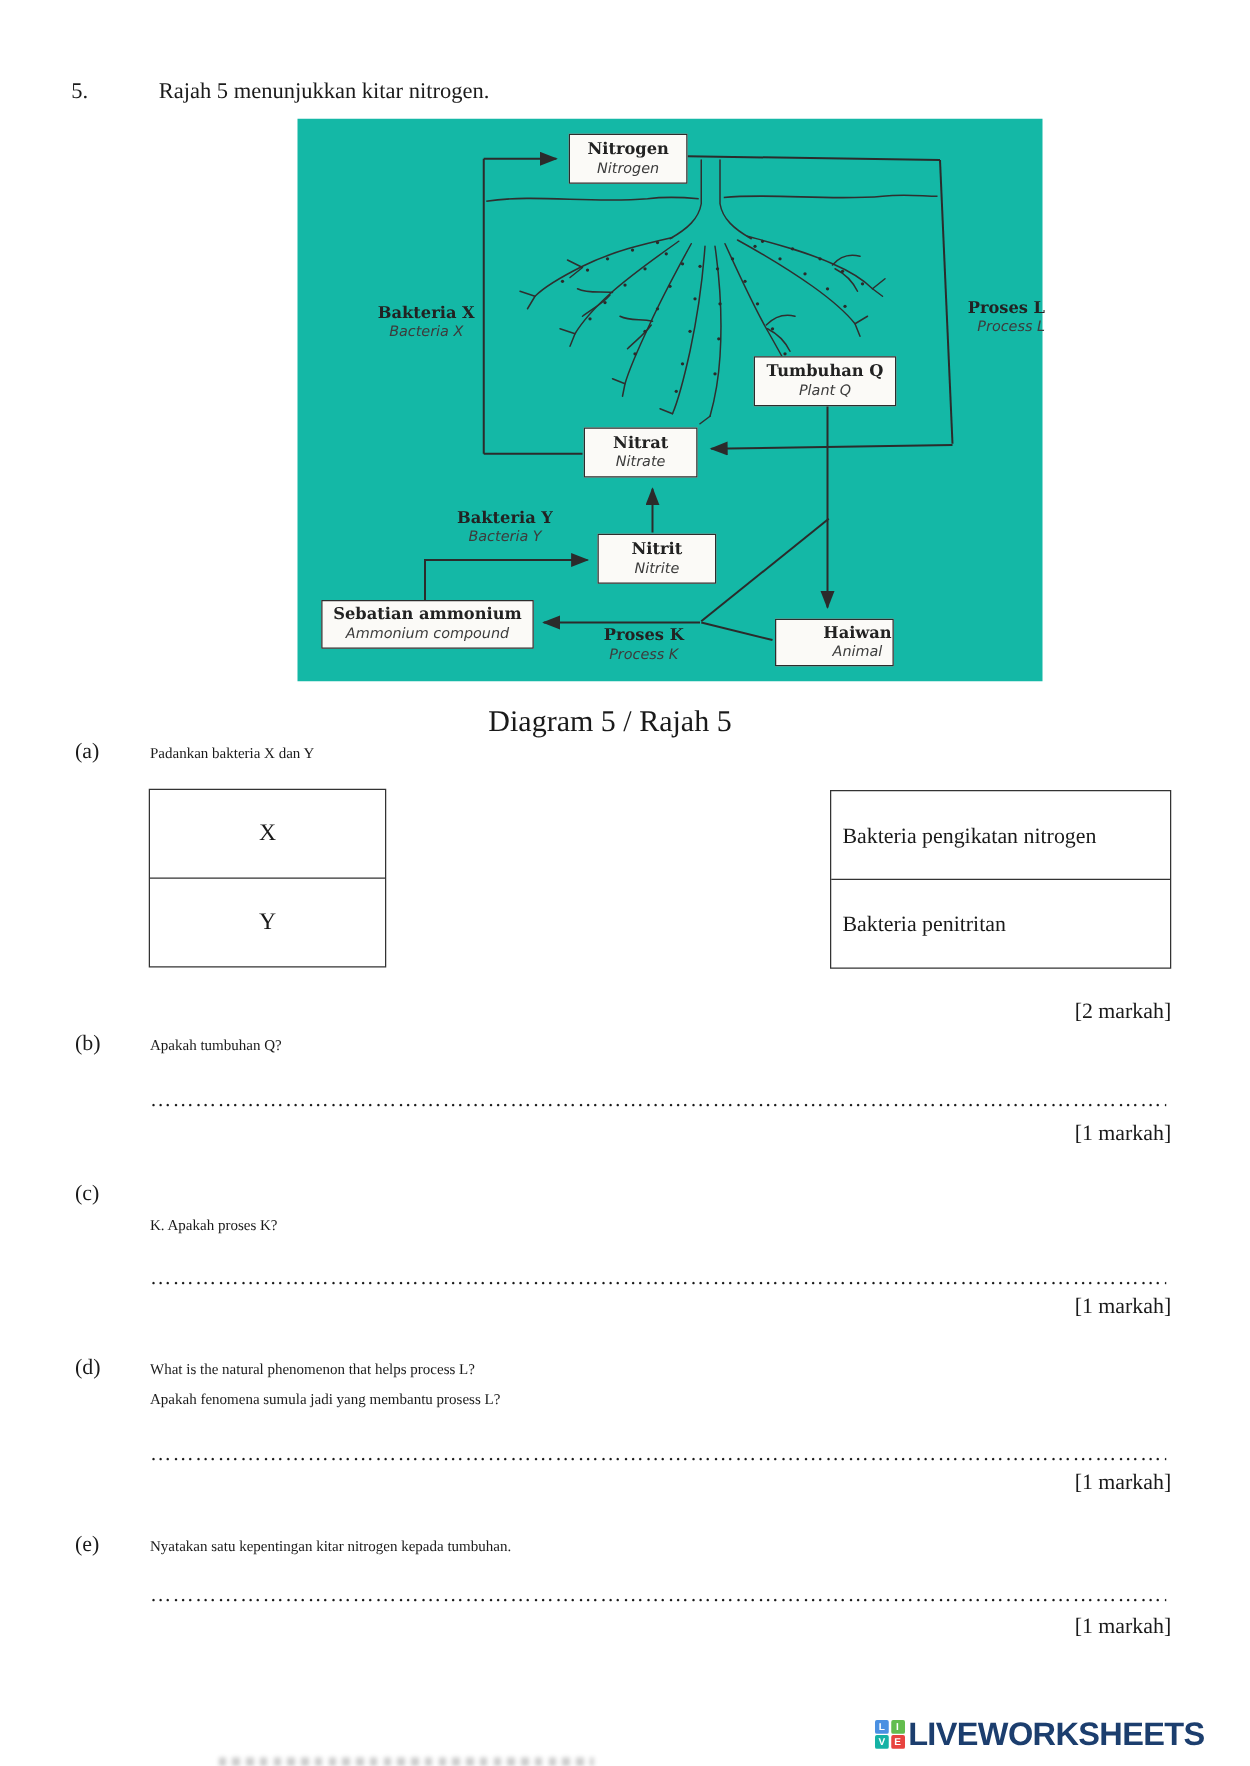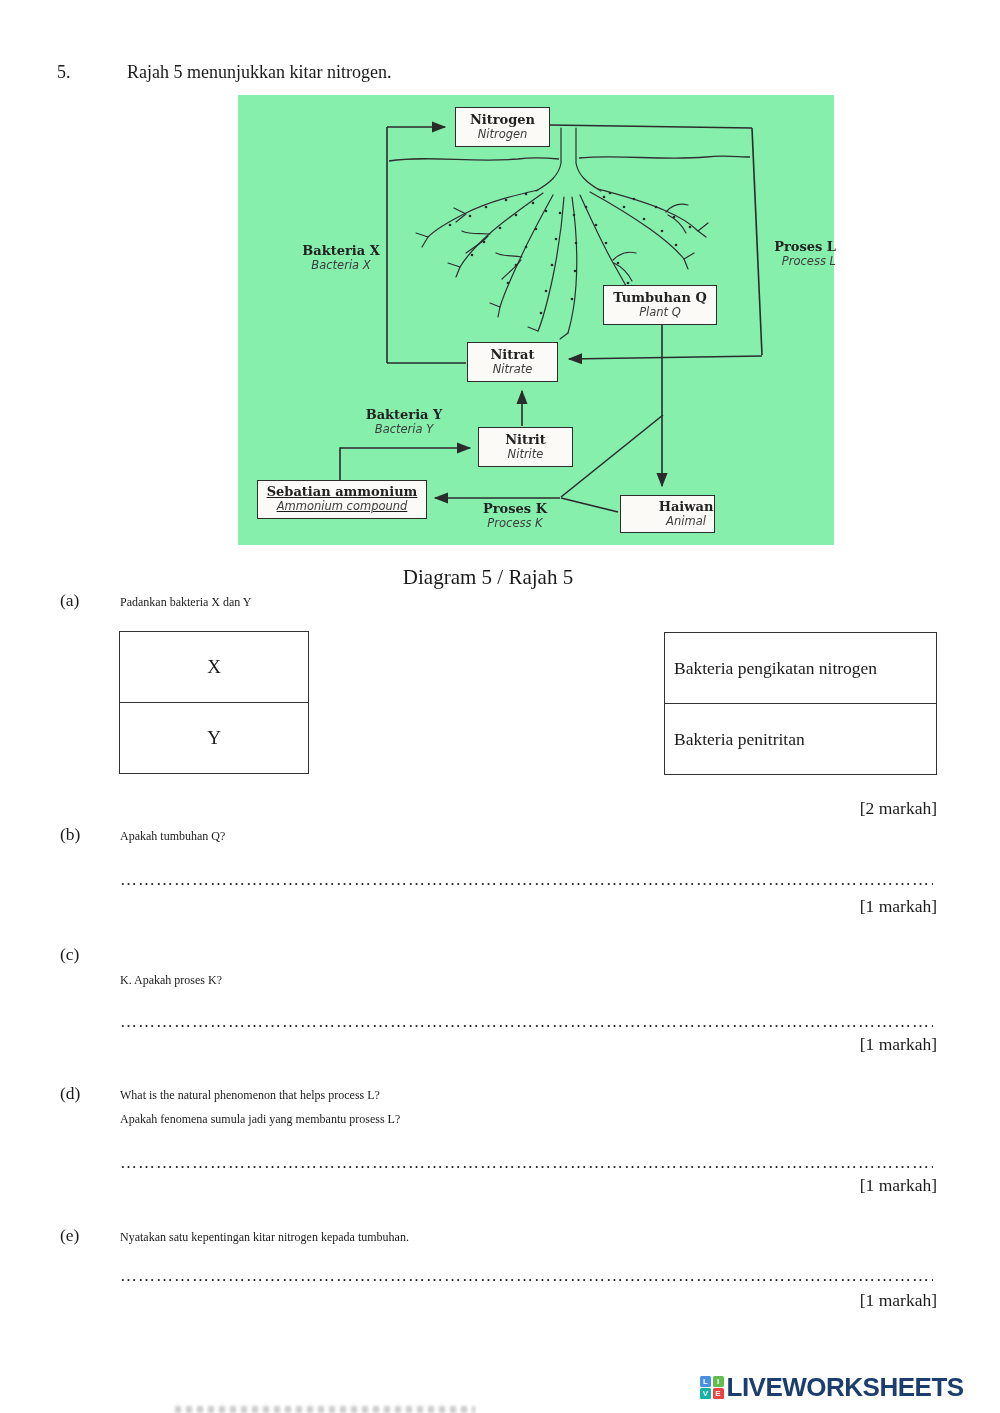--- a/index.html
+++ b/index.html
@@ -9,38 +9,38 @@
   }
   .abs{position:absolute;}
 
   
   .qnum{left:57px;top:62px;font-size:18px;}
   .heading{left:127px;top:62px;font-size:18px;}
 
   
   .scan{
     left:238px;top:95px;width:596px;height:450px;
-    background:#86efac;
+    background:#14b8a6;
   }
   .scan svg{position:absolute;left:0;top:0;}
   .dbox{
     position:absolute;box-sizing:border-box;
     border:1.6px solid #2d2d2d;background:#fbfaf7;
     display:flex;flex-direction:column;justify-content:center;align-items:center;
     line-height:1.15;padding:2px 3px;text-align:center;
   }
   .dlbl{
     position:absolute;display:flex;flex-direction:column;align-items:center;
     line-height:1.2;text-align:center;
   }
   .my{font-family:"DejaVu Serif", serif;font-weight:bold;font-size:13px;color:#222;}
   .en{font-family:"DejaVu Sans", sans-serif;font-style:italic;font-size:11.5px;color:#3c3c3c;}
 
   
-  .caption{left:238px;top:565px;width:500px;text-align:center;font-size:21px;}
+  .caption{left:238px;top:565px;width:500px;text-align:center;font-size:24px;}
 
   
   .qlabel{font-size:17.5px;}
   .qtext{font-size:12px;line-height:24px;}
   .marks{font-size:17.5px;width:240px;text-align:right;}
   .dotline{
     left:120px;width:813px;height:22px;overflow:hidden;white-space:nowrap;
     font-size:17px;letter-spacing:1px;color:#1a1a1a;
   }
 
@@ -196,21 +196,21 @@
     <span class="en">Plant Q</span>
   </div>
   <div class="dbox" style="left:229px;top:247px;width:91px;height:40px;">
     <span class="my">Nitrat</span>
     <span class="en">Nitrate</span>
   </div>
   <div class="dbox" style="left:240px;top:332px;width:95px;height:40px;">
     <span class="my">Nitrit</span>
     <span class="en">Nitrite</span>
   </div>
-  <div class="dbox" style="left:19px;top:385px;width:170px;height:39px;text-decoration:underline;">
+  <div class="dbox" style="left:19px;top:385px;width:170px;height:39px;">
     <span class="my">Sebatian ammonium</span>
     <span class="en">Ammonium compound</span>
   </div>
   <div class="dbox" style="left:382px;top:400px;width:95px;height:38px;padding-left:40px;">
     <span class="my">Haiwan</span>
     <span class="en">Animal</span>
   </div>
 
   <div class="dlbl" style="left:58px;top:148px;width:90px;">
     <span class="my">Bakteria X</span>

